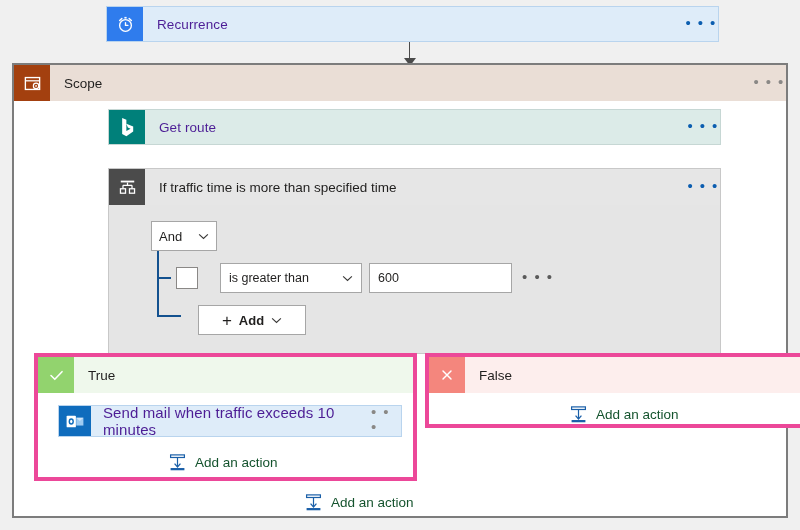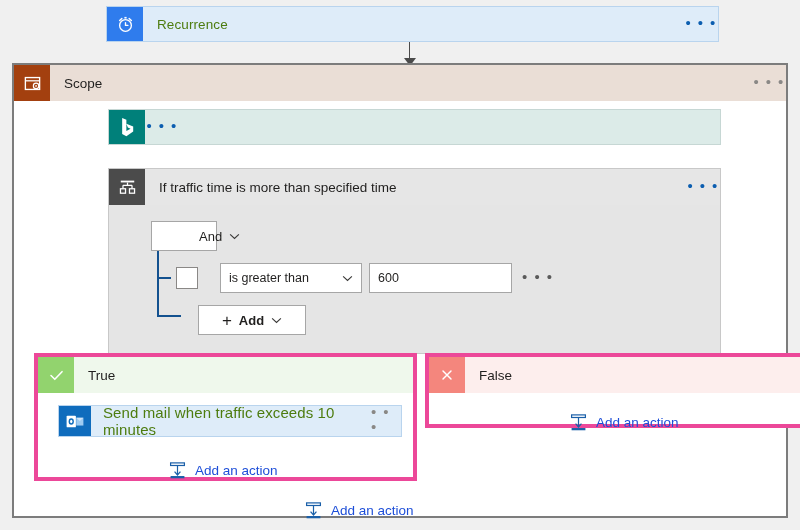--- a/index.html
+++ b/index.html
@@ -32,21 +32,21 @@
     display: flex;
     align-items: center;
     justify-content: center;
   }
   .card .card-title {
     flex: 1;
     display: flex;
     align-items: center;
     padding-left: 14px;
     font-size: 13.5px;
-    color: #4d7c0f;
+    color: #4c1d95;
     letter-spacing: .1px;
   }
   .ellipsis {
     display: flex;
     align-items: center;
     justify-content: center;
     width: 34px;
     min-width: 34px;
     color: #0c5eb0;
     font-size: 15px;
@@ -156,21 +156,21 @@
     height: 30px;
     border: 1px solid #a6a6a6;
     box-sizing: border-box;
     display: flex;
     align-items: center;
     padding: 0 7px;
     background: #fff;
     font-size: 13px;
     cursor: pointer;
   }
-  .and-dropdown .lbl { flex: 1; margin-left: 40px; }
+  .and-dropdown .lbl { flex: 1; }
 
   
   .conn-vert {
     position: absolute;
     left: 48px;
     top: 46px;
     width: 1.5px;
     height: 64px;
     background: #13518f;
   }
@@ -327,25 +327,24 @@
     height: 32px;
   }
   #sendmail-card .icon-box { background: #0f6cbd; width: 32px; min-width: 32px; }
   #sendmail-card .card-title { padding-left: 12px; font-size: 15px; }
   #sendmail-card .ellipsis { color: #8a8886; width: 30px; min-width: 30px; }
 
   
   .add-action {
     display: flex;
     align-items: center;
-    color: #1d4ed8;
+    color: #14532d;
     font-size: 13.5px;
     cursor: pointer;
     position: absolute;
-    margin-top: 8px;
   }
   .add-action .aa-ico { margin-right: 8px; display: flex; align-items: center; }
   #add-action-true   { left: 130px; top: 96px; }
   #add-action-false  { left: 140px; top: 48px; }
   #add-action-bottom { left: 290px; top: 428px; }
 
   svg { display: block; }
 </style>
 </head>
 <body>
@@ -382,20 +381,21 @@
     <div class="card-title">Scope</div>
     <div class="ellipsis grey">• • •</div>
   </div>
 
   <div class="card" id="getroute-card">
     <div class="icon-box">
       <svg width="17" height="21" viewBox="0 0 17 24" aria-hidden="true">
         <path d="M2.4 1.2 L7.2 3.0 V16.1 L12.0 13.4 L8.9 11.9 L7.2 7.6 L15.0 10.8 V16.6 L7.2 22.0 L2.4 19.3 Z" fill="#ffffff"></path>
       </svg>
     </div>
+    <div class="card-title">Get route</div>
     <div class="ellipsis">• • •</div>
   </div>
 
   <div class="arrow" id="arrow-getroute-condition">
     <div class="shaft"></div>
       <div class="head"></div>
   </div>
 
   <div id="condition-block">
     <div id="condition-header">

